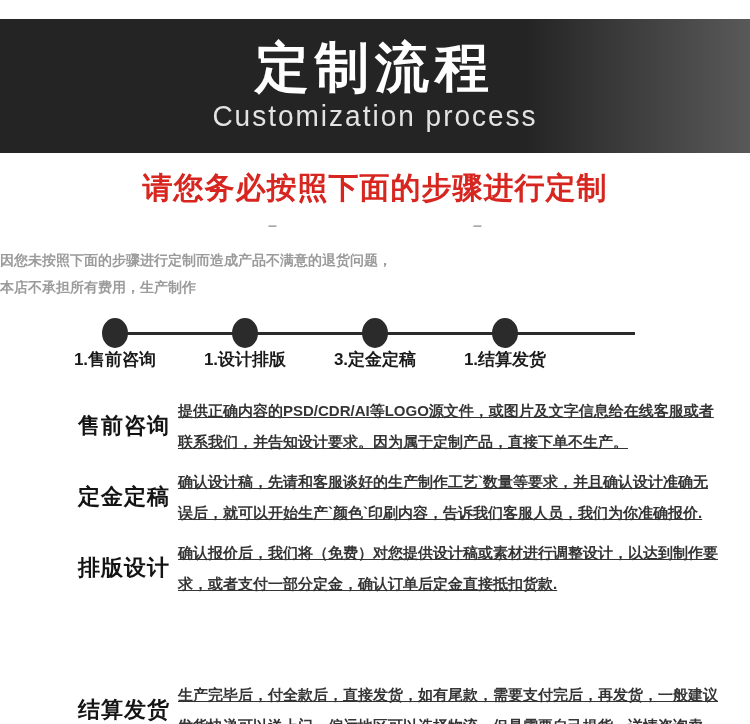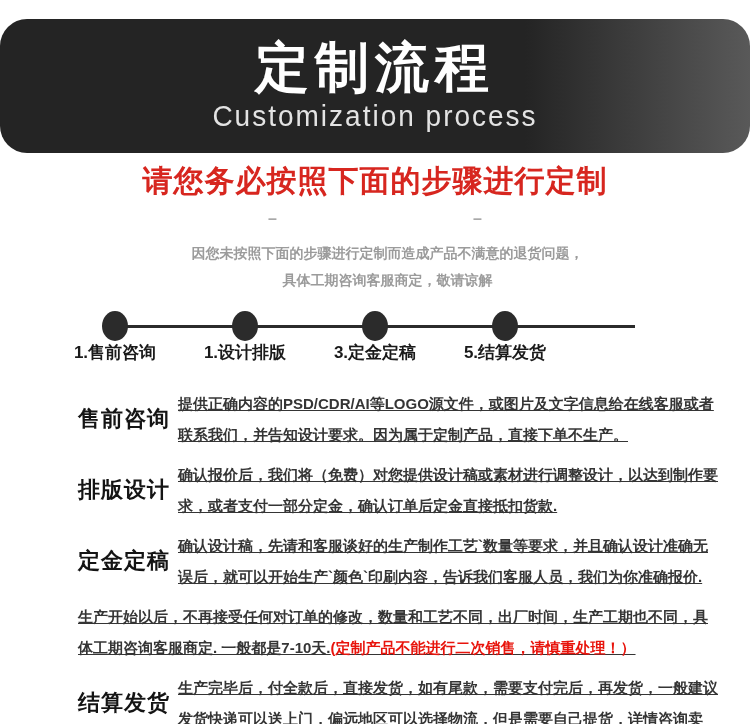--- a/index.html
+++ b/index.html
@@ -12,21 +12,20 @@
     overflow: hidden;
   }
 
   
   .banner {
     margin-top: 19px;
     height: 134px;
     background: linear-gradient(90deg, #242424 0%, #242424 70%, #595959 100%);
     text-align: center;
     padding-top: 18px;
-    border-radius: 27px;
   }
   .banner-title {
     color: #ffffff;
     font-size: 54px;
     font-weight: 900;
     letter-spacing: 6px;
     line-height: 60px;
     font-family: "Liberation Sans", "DejaVu Sans", sans-serif;
   }
   .banner-subtitle {
@@ -34,21 +33,21 @@
     color: #e3e3e3;
     font-size: 28px;
     font-weight: 100;
     letter-spacing: 2px;
     font-family: "Liberation Sans", "DejaVu Sans", sans-serif;
     transform: scaleY(1.05);
   }
 
   
   .headline {
-    margin-top: 8px;
+    margin-top: 15px;
     text-align: center;
     color: #d7261f;
     font-size: 30px;
     font-weight: 800;
     letter-spacing: 1px;
   }
 
   
   .dash-row {
     margin-top: 12px;
@@ -59,26 +58,24 @@
   .dash {
     color: #a8a8a8;
     font-size: 16px;
     font-weight: 700;
     line-height: 10px;
   }
 
   
   .disclaimer {
     margin-top: 16px;
-    text-align: center;
     color: #9b9b9b;
     font-size: 14px;
     font-weight: 700;
     line-height: 27px;
-    padding-left: 25px;
   }
 
   
   .flow {
     position: relative;
     width: 650px;
     margin: 17px auto 0;
   }
   .flow-line {
     position: absolute;
@@ -157,64 +154,63 @@
 
 <div class="headline">请您务必按照下面的步骤进行定制</div>
 
 <div class="dash-row">
   <span class="dash">–</span>
   <span class="dash">–</span>
 </div>
 
 <div class="disclaimer">
   <div>因您未按照下面的步骤进行定制而造成产品不满意的退货问题，</div>
-  <div>具体工期咨询客服商定，敬请谅解</div>
+  <div>本店不承担所有费用，生产制作</div>
 </div>
 
 <div class="flow">
   <div class="flow-line"></div>
   <div class="flow-steps">
     <div class="flow-step">
       <div class="flow-dot"></div>
       <div class="flow-label">1.售前咨询</div>
     </div>
     <div class="flow-step">
       <div class="flow-dot"></div>
       <div class="flow-label">1.设计排版</div>
     </div>
     <div class="flow-step">
       <div class="flow-dot"></div>
       <div class="flow-label">3.定金定稿</div>
     </div>
     <div class="flow-step">
       <div class="flow-dot"></div>
-      <div class="flow-label">5.结算发货</div>
+      <div class="flow-label">1.结算发货</div>
     </div>
   </div>
 </div>
 
 <div class="sections">
 
   <div class="section">
     <div class="section-title">售前咨询</div>
     <p class="section-text">提供正确内容的PSD/CDR/AI等LOGO源文件，或图片及文字信息给在线客服或者联系我们，并告知设计要求。因为属于定制产品，直接下单不生产。</p>
   </div>
 
   <div class="section">
+    <div class="section-title">定金定稿</div>
+    <p class="section-text">确认设计稿，先请和客服谈好的生产制作工艺`数量等要求，并且确认设计准确无误后，就可以开始生产`颜色`印刷内容，告诉我们客服人员，我们为你准确报价.</p>
+  </div>
+
+  <div class="section">
     <div class="section-title">排版设计</div>
     <p class="section-text">确认报价后，我们将（免费）对您提供设计稿或素材进行调整设计，以达到制作要求，或者支付一部分定金，确认订单后定金直接抵扣货款.</p>
   </div>
 
   <div class="section">
-    <div class="section-title">定金定稿</div>
-    <p class="section-text">确认设计稿，先请和客服谈好的生产制作工艺`数量等要求，并且确认设计准确无误后，就可以开始生产`颜色`印刷内容，告诉我们客服人员，我们为你准确报价.</p>
-  </div>
-
-  <div class="section">
-    <p class="section-text"><span>生产开始以后，不再接受任何对订单的修改，数量和工艺不同，出厂时间，生产工期也不同，具体工期咨询客服商定. 一般都是7-10天.</span><span class="red">(定制产品不能进行二次销售，请慎重处理！）</span></p>
   </div>
 
   <div class="section">
     <div class="section-title">结算发货</div>
     <p class="section-text">生产完毕后，付全款后，直接发货，如有尾款，需要支付完后，再发货，一般建议发货快递可以送上门，偏远地区可以选择物流，但是需要自己提货，详情咨询卖家.</p>
   </div>
 
 </div>
 
 </body></html>

